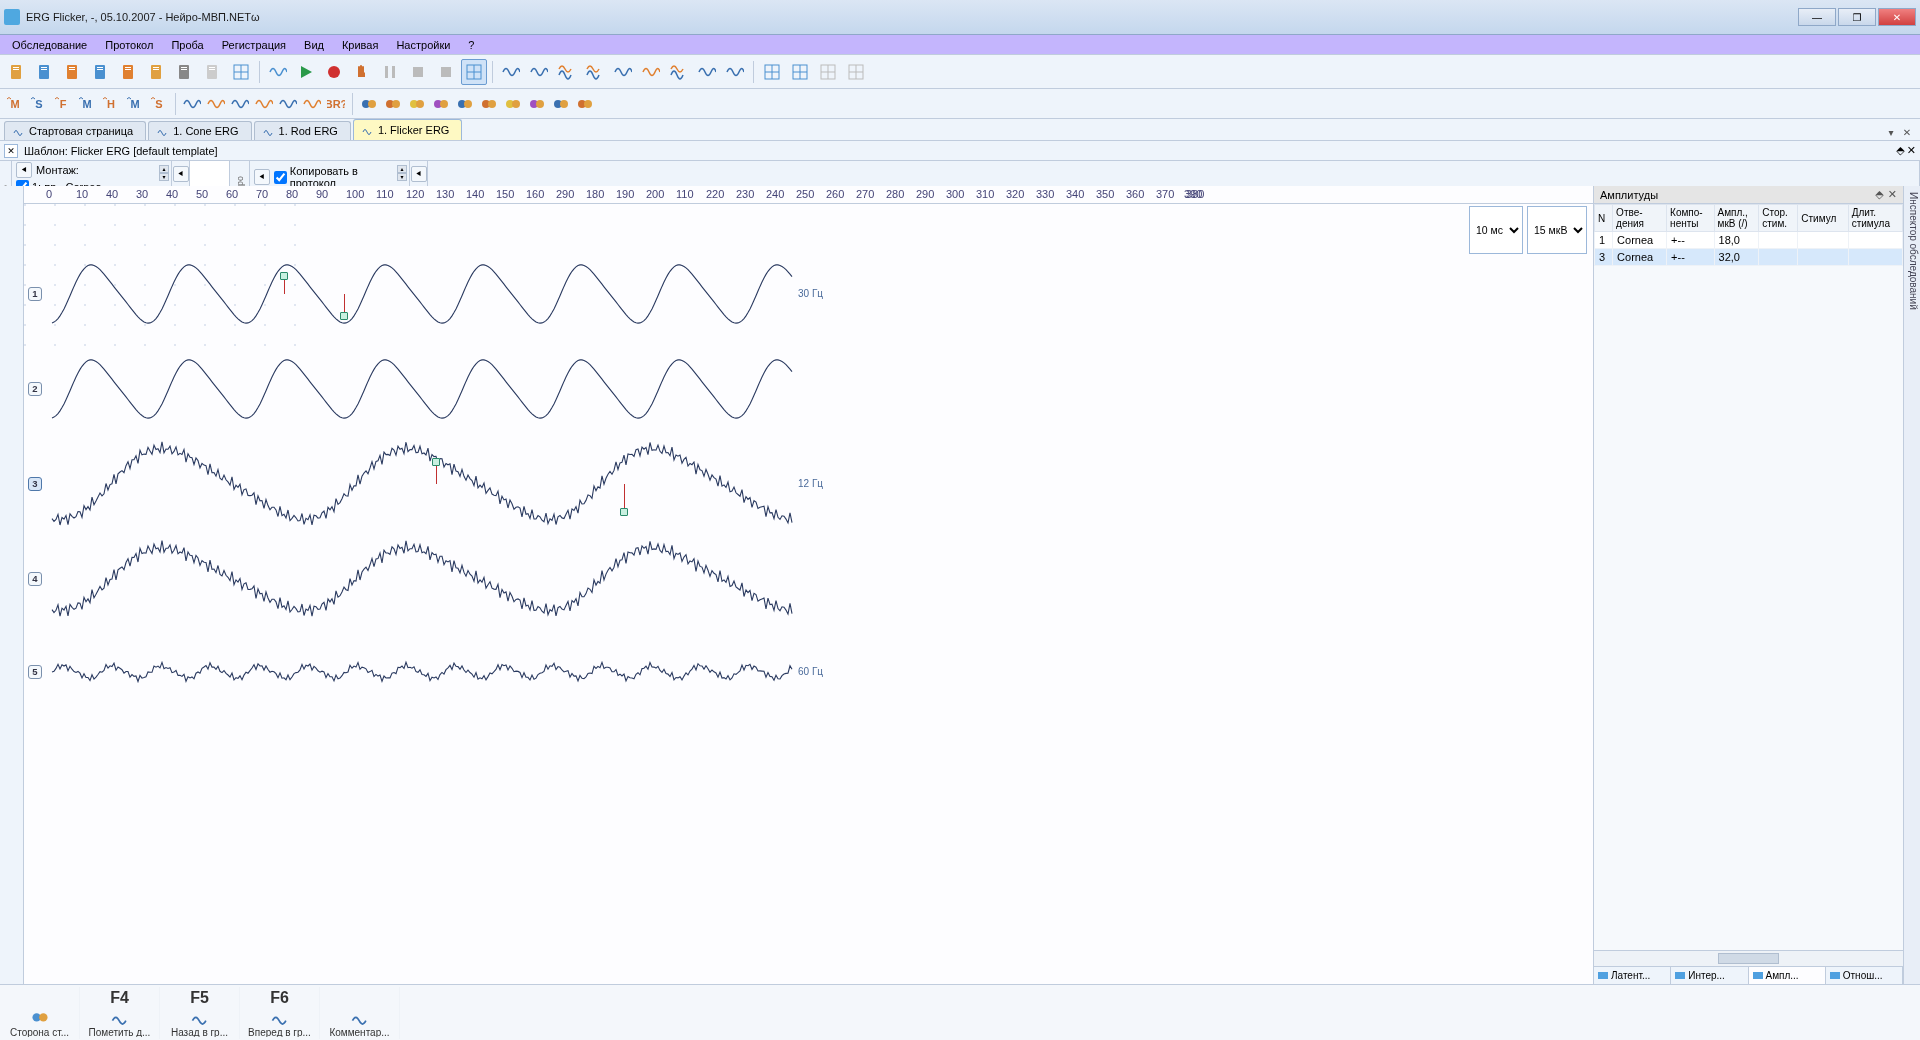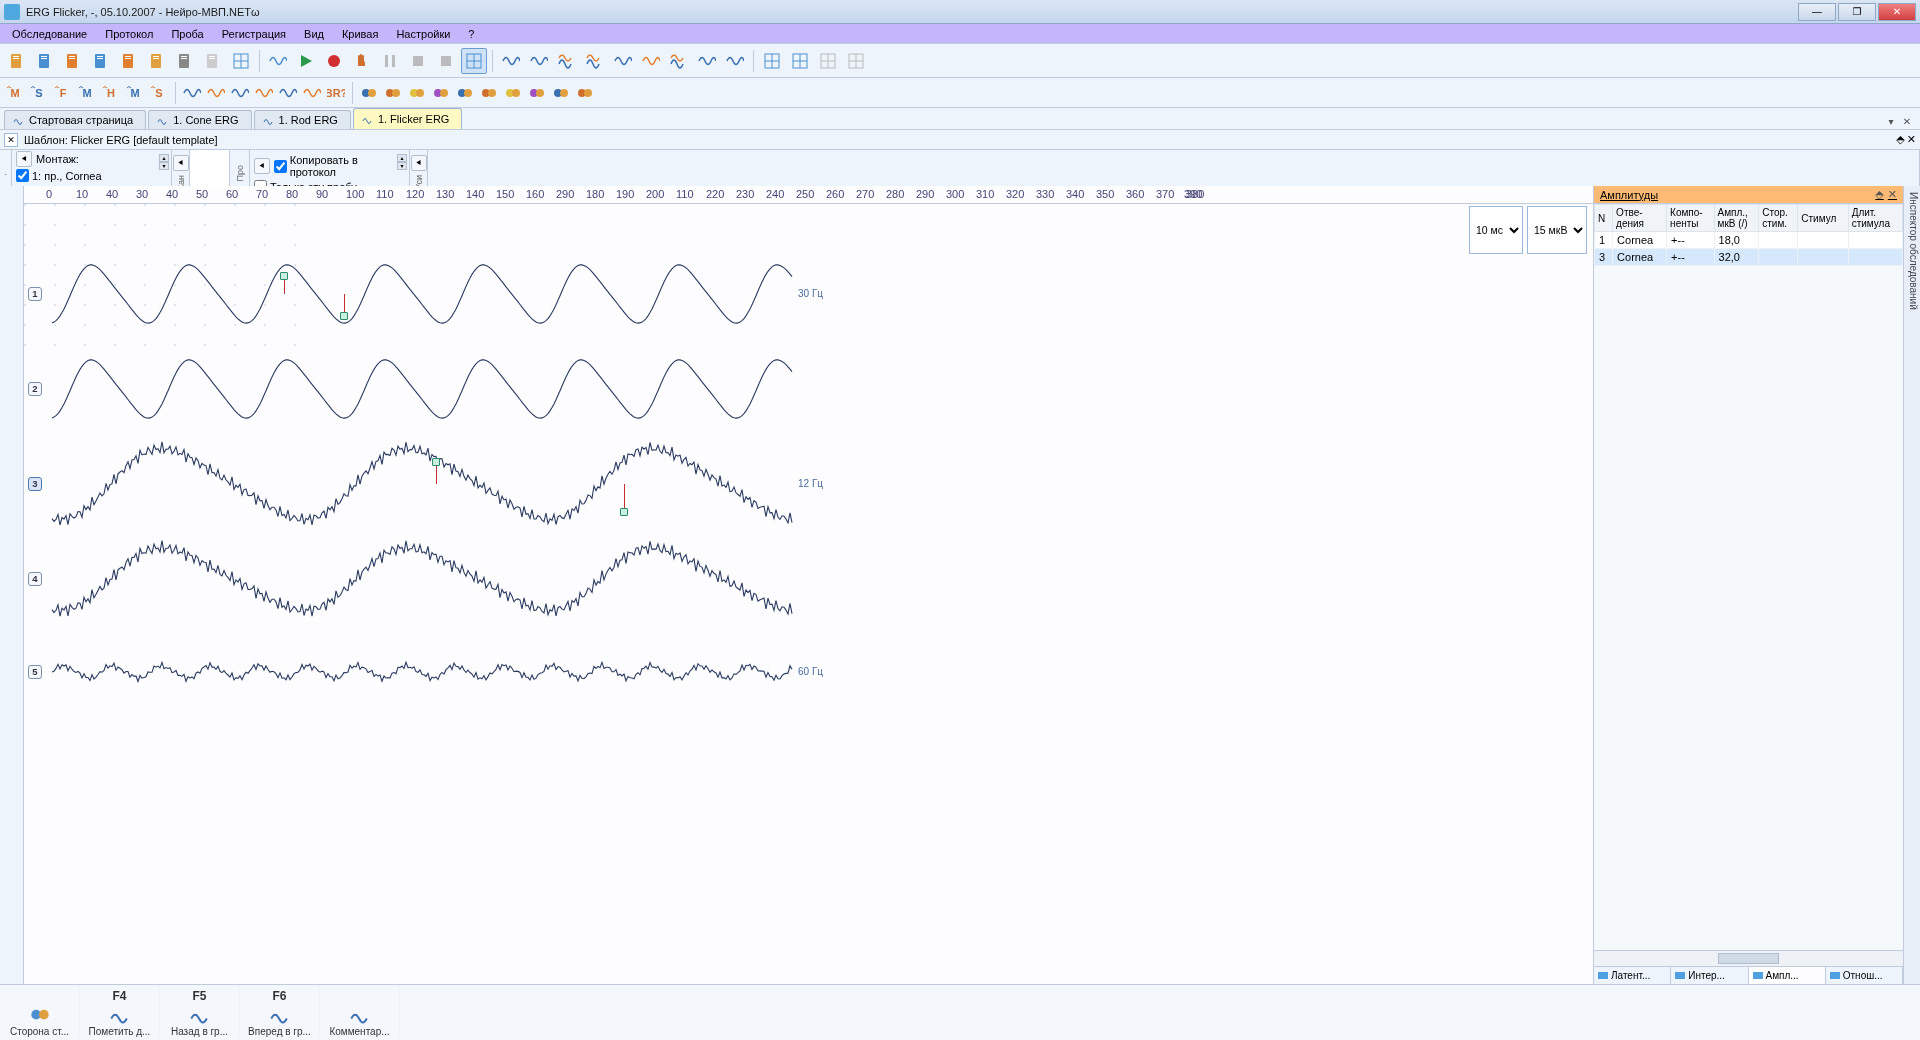--- a/index.html
+++ b/index.html
@@ -1,19 +1,19 @@
 <!DOCTYPE html>
 <html><head>
 <meta charset="utf-8">
 <style>
 * { box-sizing: border-box; margin: 0; padding: 0; font-family: "Tahoma", "Segoe UI", sans-serif; font-size: 11px; }
 body { background:#f0f0f0; overflow:hidden; width:1920px; height:1040px; }
 
 
-.titlebar { height:24px; background:linear-gradient(#dbe6f4,#c4d7ed); display:flex; align-items:center; padding:0 4px; border-bottom:1px solid #8fa8c8; }
+.titlebar { height:35px; background:linear-gradient(#dbe6f4,#c4d7ed); display:flex; align-items:center; padding:0 4px; border-bottom:1px solid #8fa8c8; }
 .titlebar .app-icon { width:16px; height:16px; background:#4fa8e0; border-radius:2px; margin-right:6px; }
 .titlebar .title { flex:1; color:#1a1a1a; }
 .titlebar .winbtns { display:flex; gap:2px; }
 .titlebar .winbtn { width:38px; height:18px; background:linear-gradient(#e8eef7,#c9d8eb); border:1px solid #8fa8c8; display:flex; align-items:center; justify-content:center; font-size:10px; cursor:pointer;}
 .titlebar .winbtn.close { background:linear-gradient(#f08080,#d14040); color:#fff; }
 
 
 .menubar { height:20px; background:#c4b5fd; border-bottom:1px solid #c0ccdd; display:flex; align-items:center; padding:0 4px; gap:2px; }
 .menubar .menuitem { padding:2px 8px; cursor:pointer; }
 
@@ -58,38 +58,38 @@
 .chart .trace-lbl.sel { background:#d8e6f7; border-color:#4f78aa; }
 .chart svg.wave { position:absolute; left:28px; overflow:visible;}
 .chart .freq { position:absolute; font-size:10px; color:#4a6a9a; }
 .chart .marker { position:absolute; width:8px; height:8px; border:1px solid #2a8a6a; background:#c8f0e0; border-radius:1px;}
 .chart .marker-stem { position:absolute; width:1px; background:#c03030;}
 .chart-controls { position:absolute; top:2px; right:6px; display:flex; gap:4px; z-index:10; }
 .chart-controls select { font-size:10.5px; border:1px solid #9cb8da; background:#fff; padding:16px 2px;}
 
 
 .inspector { width:310px; border-left:1px solid #c0ccdd; background:#f6f9fc; display:flex; flex-direction:column; position:relative;}
-.inspector .insp-title { background:#fdba74; border-bottom:1px solid #c0ccdd; padding:2px 6px; display:flex; align-items:center;text-decoration:underline;}
+.inspector .insp-title { background:#e5e5e5; border-bottom:1px solid #c0ccdd; padding:2px 6px; display:flex; align-items:center;}
 .inspector .insp-title .insp-tools { margin-left:auto; display:flex; gap:4px; font-size:10px; color:#555;}
 .inspector table { width:100%; border-collapse:collapse; font-size:10.5px; background:#fff;}
 .inspector th { background:#f0f4f9; border:1px solid #dde4ee; padding:2px 3px; font-weight:normal; text-align:left; font-size:10px; line-height:11px;}
 .inspector td { border:1px solid #eef2f7; padding:2px 4px; }
 .inspector tr.sel td { background:#d6e8fb; }
 .inspector .scrollbar { height:16px; background:#eef2f7; border-top:1px solid #c0ccdd; position:relative; margin-top:auto;}
 .inspector .scrollbar .thumb { position:absolute; left:40%; width:20%; top:2px; bottom:2px; background:#d0dae6; border:1px solid #b0bed0;}
 .inspector .bottomtabs { display:flex; border-top:1px solid #c0ccdd; background:#eef4fb;}
 .inspector .btab { flex:1; padding:3px 4px; border-right:1px solid #c0ccdd; font-size:10px; cursor:pointer; display:flex; align-items:center; gap:3px; white-space:nowrap; overflow:hidden;}
 .inspector .btab.active { background:#fdfdff; }
 .inspector .btab .bicon { width:10px; height:7px; background:#4fa0e0; }
 .vert-inspector { width:17px; background:#e8eef7; border-left:1px solid #c0ccdd; writing-mode:vertical-rl; font-size:10px; padding:6px 1px; color:#445; text-align:left;}
 
 
 .footer { position:absolute; left:0; right:0; bottom:0; height:56px; background:#f4f7fb; border-top:1px solid #c0ccdd; display:flex; align-items:center; }
 .footer .fbtn { width:80px; height:52px; display:flex; flex-direction:column; align-items:center; justify-content:center; gap:2px; cursor:pointer; border-right:1px solid #eef2f7; font-size:10px; padding:2px;}
-.footer .fbtn .fk { font-size:12px; font-weight:bold; color:#333;}
+.footer .fbtn .fk { font-size:16px; font-weight:bold; color:#333;}
 .footer .fbtn .ficon { width:24px; height:20px; }
 .footer .fbtn .flabel { font-size:10px; color:#333; white-space:nowrap; overflow:hidden; text-overflow:ellipsis; width:76px; text-align:center;}
 
 
 </style>
 </head>
 <body>
 
 <div class="titlebar">
   <div class="app-icon"></div>

